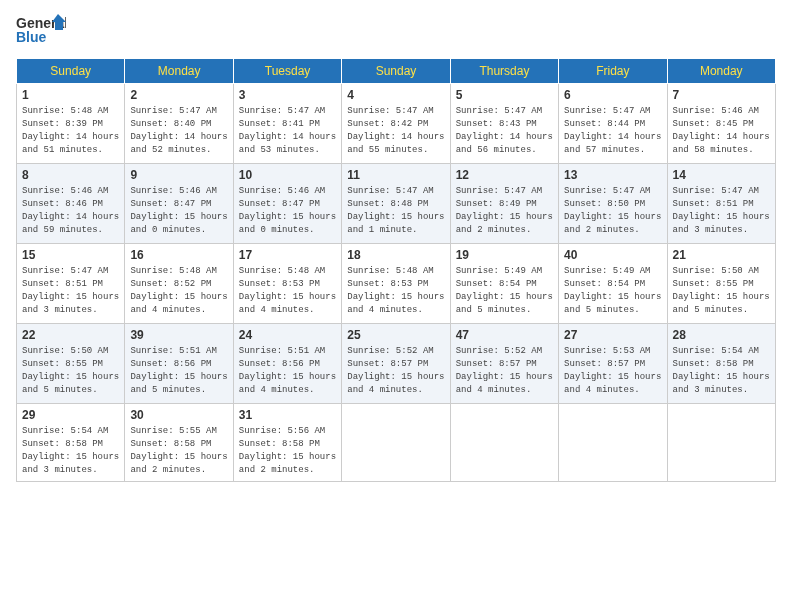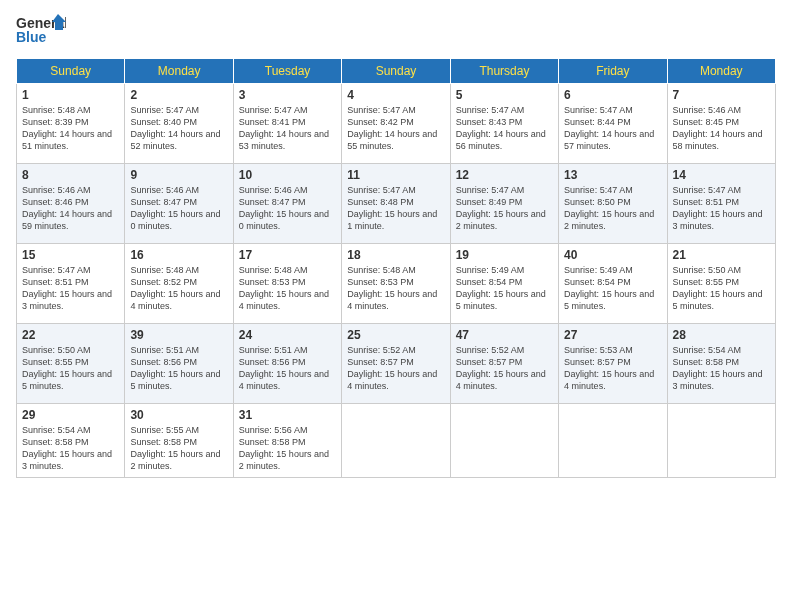--- a/index.html
+++ b/index.html
@@ -69,20 +69,21 @@
       font-size: 12px;
       font-weight: bold;
       color: #333;
       display: block;
       margin-bottom: 2px;
     }
     .day-info {
       font-size: 9px;
       color: #444;
       line-height: 1.35;
+      font-family: Liberation Mono, monospace;
     }
     .empty-cell {
       background: #f9f9f9;
     }
     .row-shade td {
       background: #f0f4f9;
     }
   </style>
 </head>
 <body>

